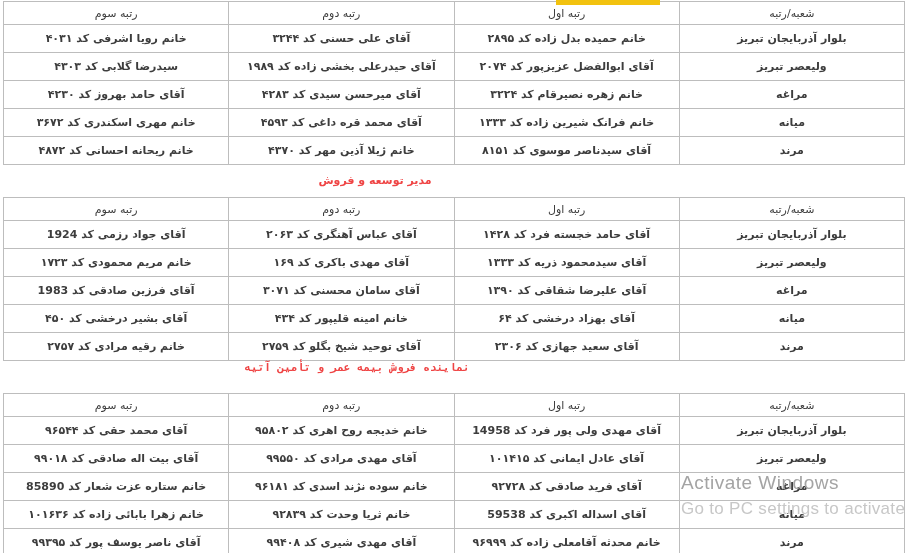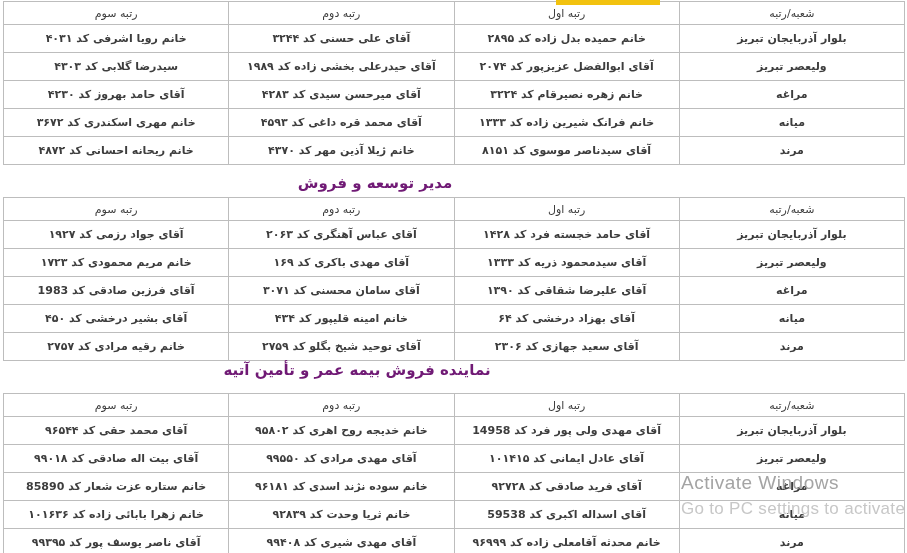--- a/index.html
+++ b/index.html
@@ -18,25 +18,25 @@
     font-size:11px;font-weight:normal;color:#3d3d3d;
     padding:0 4px;white-space:nowrap;
   }
   .rank-table th{height:22px;margin-top:12px;}
   .rank-table td{height:27px;font-weight:bold;}
   #table-0{top:1px;}
   #table-1{top:197px;}
   #table-2{top:393px;}
   .section-title{
     position:absolute;transform:translateX(-50%);
-    font-size:15px;font-weight:bold;color:#701a75;
+    font-size:11px;font-weight:bold;color:#ef4444;
     white-space:nowrap;direction:rtl;
   }
   #title-1{left:375px;top:174px;}
-  #title-2{left:357px;top:361px;}
+  #title-2{left:357px;top:361px;font-family:Liberation Mono, monospace;}
   .highlight-bar{
     position:absolute;left:556px;top:0;width:104px;height:5px;z-index:5;
   }
   .watermark{
     position:absolute;left:681px;top:472px;direction:ltr;text-align:left;
     white-space:nowrap;z-index:4;pointer-events:none;
     font-family:"Liberation Sans",sans-serif;
   }
   .watermark .wm-line1{font-size:19px;letter-spacing:0.5px;}
   .watermark .wm-line2{font-size:17px;margin-top:5px;letter-spacing:0.3px;}
@@ -100,21 +100,21 @@
           <th>رتبه اول</th>
           <th>رتبه دوم</th>
           <th>رتبه سوم</th>
         </tr>
       </thead>
       <tbody>
         <tr>
           <td>بلوار آذربایجان تبریز</td>
           <td>آقای حامد خجسته فرد کد ۱۴۲۸</td>
           <td>آقای عباس آهنگری کد ۲۰۶۳</td>
-          <td>آقای جواد رزمی کد ۱۹۲۷</td>
+          <td>آقای جواد رزمی کد 1924</td>
         </tr>
         <tr>
           <td>ولیعصر تبریز</td>
           <td>آقای سیدمحمود ذریه کد ۱۳۳۳</td>
           <td>آقای مهدی باکری کد ۱۶۹</td>
           <td>خانم مریم محمودی کد ۱۷۲۳</td>
         </tr>
         <tr>
           <td>مراغه</td>
           <td>آقای علیرضا شقاقی کد ۱۳۹۰</td>

